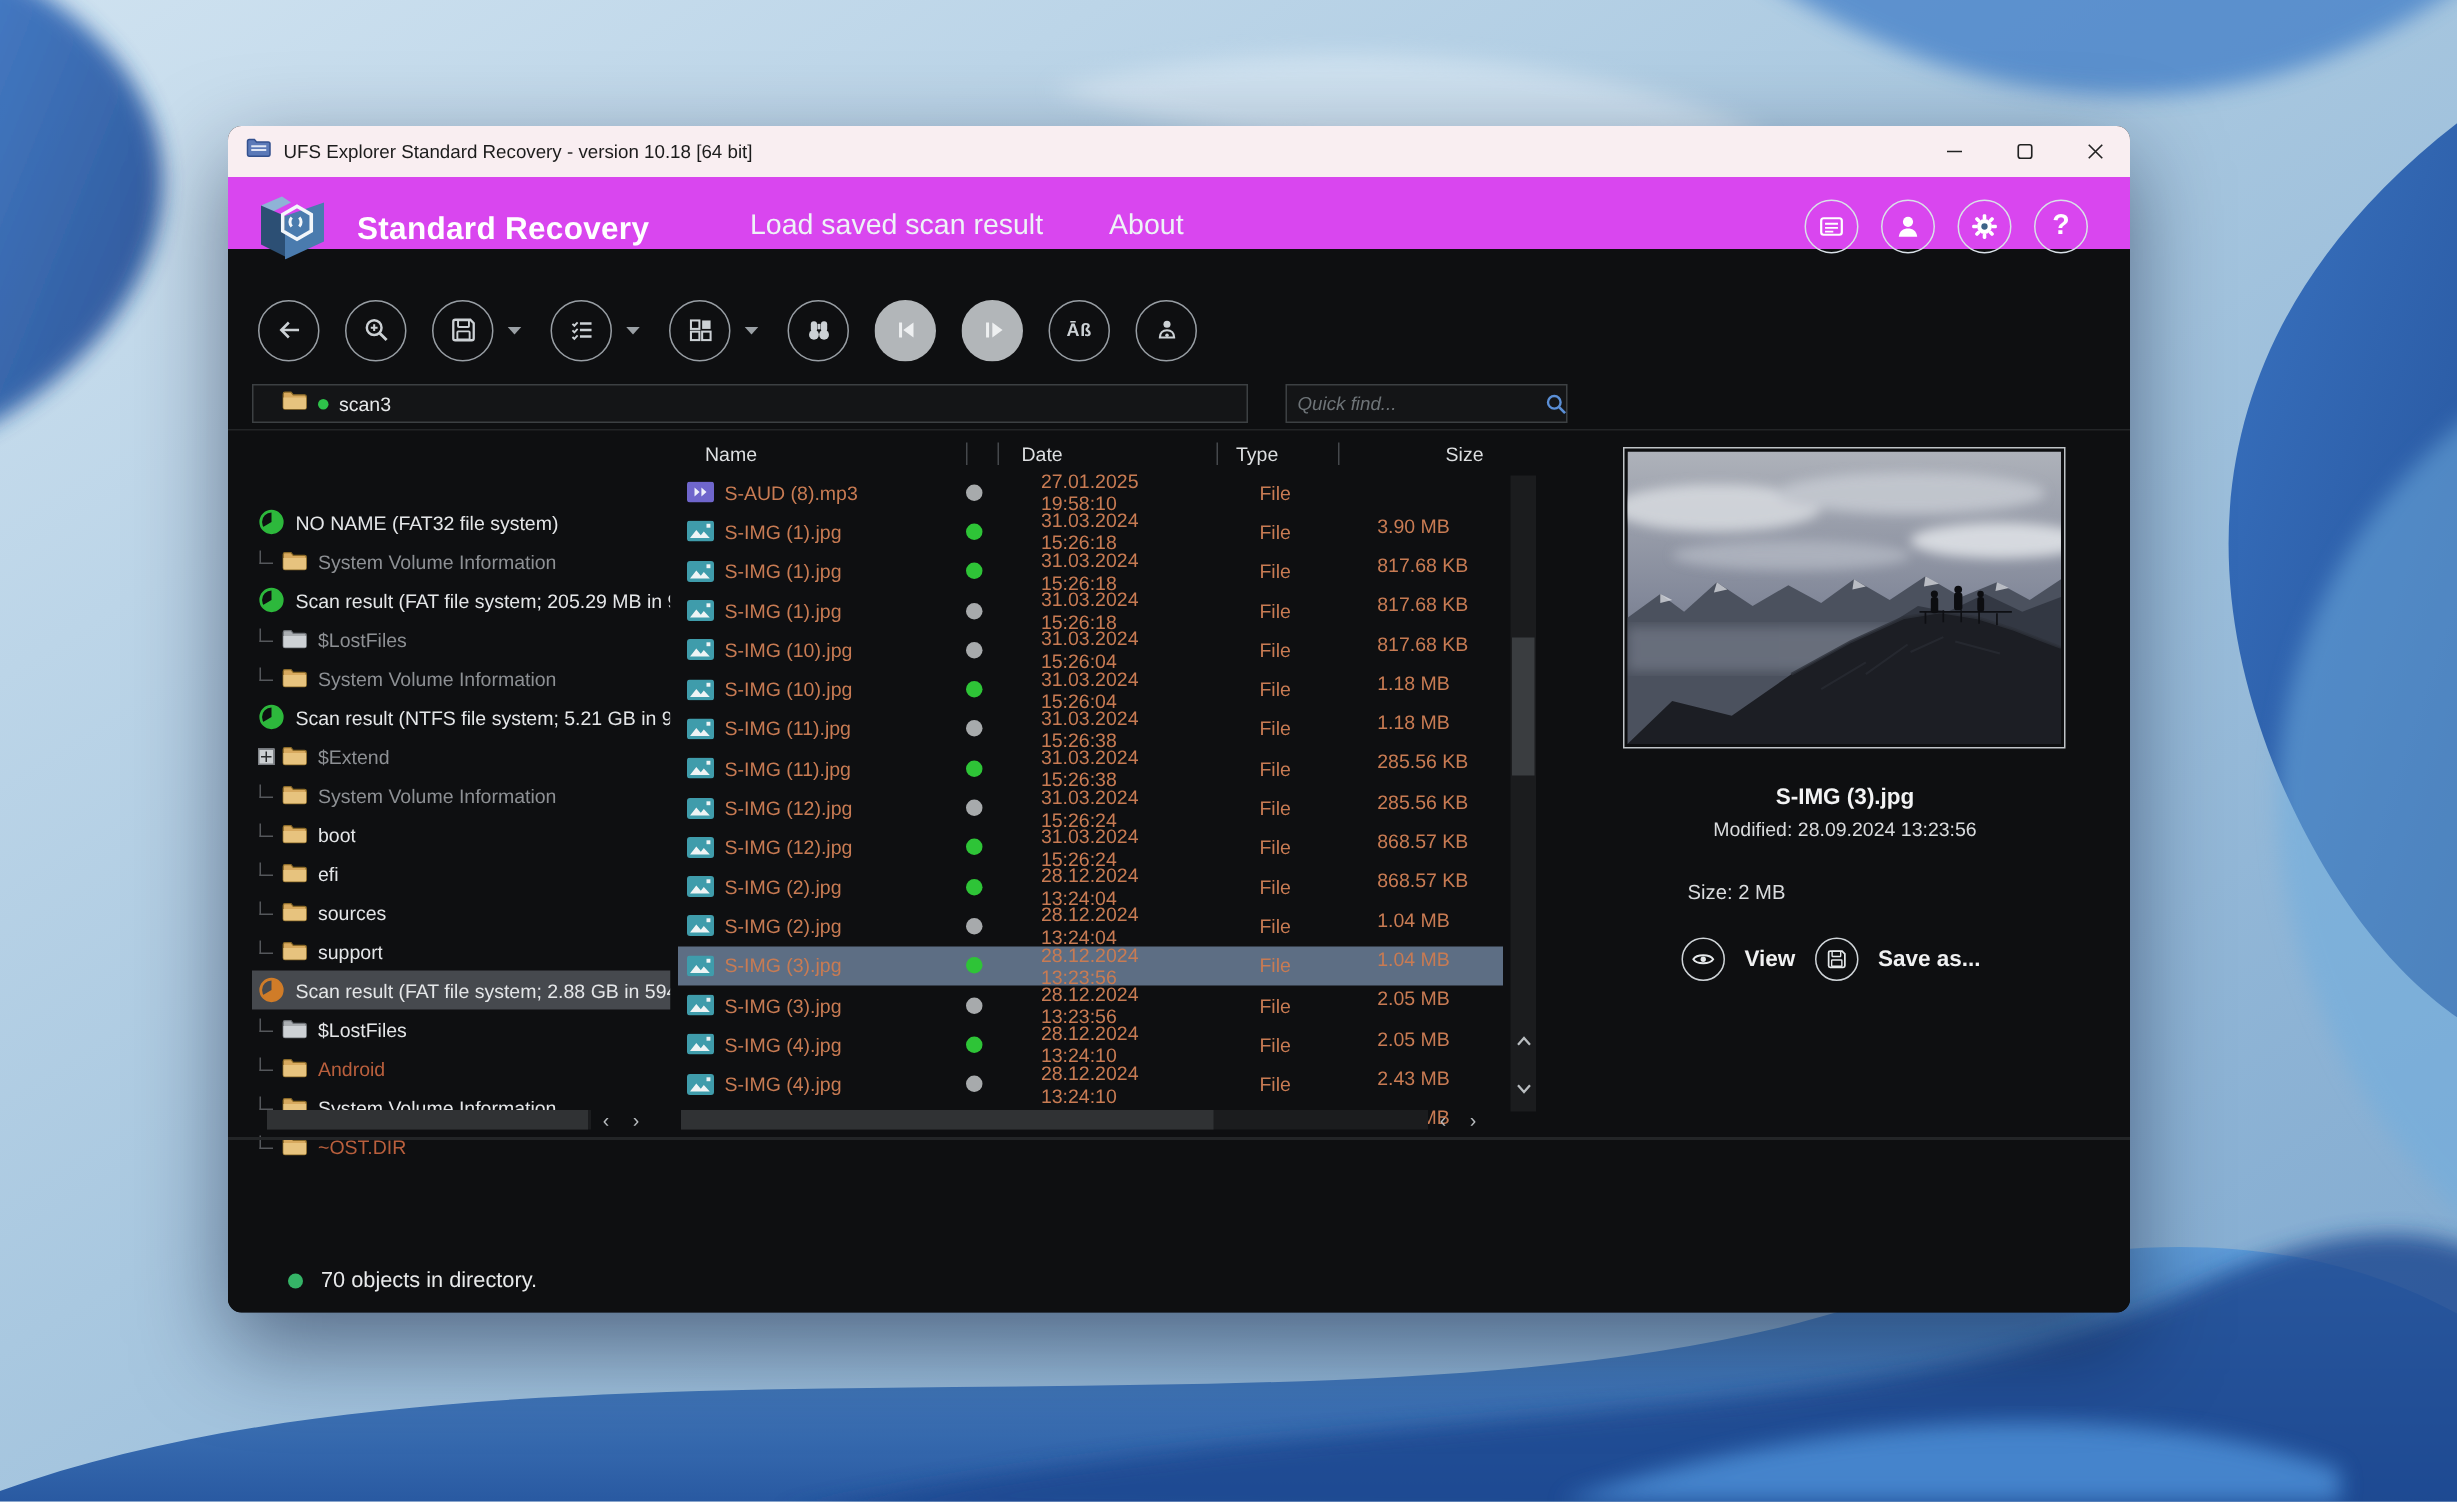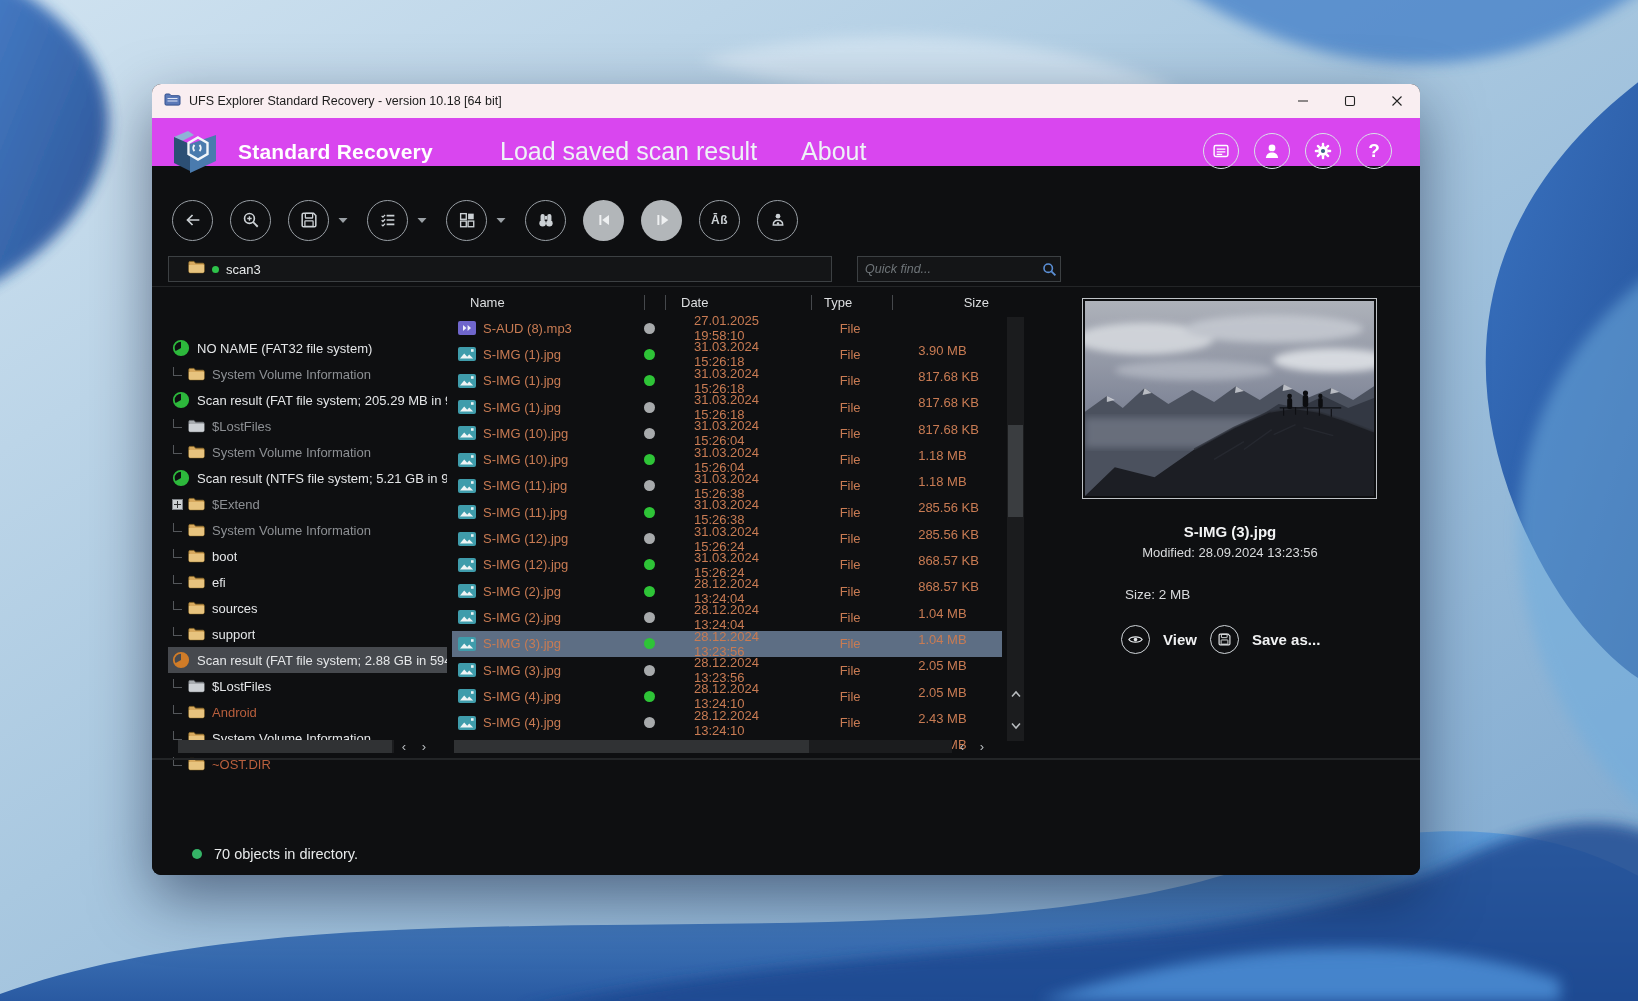--- a/index.html
+++ b/index.html
@@ -15,21 +15,21 @@
     display:flex; align-items:center; padding-left:12px; }
   .titlebar .title { font-size:12.5px; color:#1c1c1c; margin-left:8px; }
   .win-controls { position:absolute; right:0; top:0; height:34px; display:flex; }
   .win-btn { width:47px; height:34px; display:flex; align-items:center; justify-content:center; color:#222; }
 
   
   .header { position:absolute; left:0; top:34px; width:100%; height:48px; background:#d946ef; }
   .brand { position:absolute; left:18px; top:9px; display:flex; align-items:center; gap:12px; }
   .brand-name { color:#fff; font-size:21px; font-weight:bold; letter-spacing:.2px; }
   .menu { position:absolute; left:348px; top:0; height:66px; display:flex; align-items:center; gap:44px; }
-  .menu-item { color:#eef3f7; font-size:25px; cursor:default; }
+  .menu-item { color:#eef3f7; font-size:19px; cursor:default; }
   .hdr-icons { position:absolute; right:28px; top:15px; display:flex; gap:15px; }
   .hdr-icon { width:36px; height:36px; border:1.6px solid #d9e1e8; border-radius:50%;
     display:flex; align-items:center; justify-content:center; color:#fff; }
 
   
   .content { position:absolute; left:0; top:100px; width:100%; height:691px; background:#0e0f11; }
 
   
   .toolbar { position:absolute; left:20px; top:4px; height:64px; display:flex; align-items:center; gap:17px; }
   .tb-btn { width:41px; height:41px; border-radius:50%; border:1.4px solid #989ea4;
@@ -37,21 +37,21 @@
   .tb-btn.disabled { border-color:transparent; background:#b2b6b9; color:#eef0f1; }
   .tb-caret { width:12px; flex:none; margin-left:-8px; color:#9aa0a5; display:flex; align-items:center; }
   .tb-text { font-size:12px; font-weight:bold; letter-spacing:.5px; }
 
   
   .pathbar { position:absolute; left:16px; top:72px; width:1236px; height:26px; display:flex; }
   .pathbox { width:664px; height:26px; background:#141517; border:1px solid #3c4043;
     display:flex; align-items:center; gap:7px; padding-left:19px; }
   .pathbox .ptext { color:#e7e9ea; font-size:13px; }
   .dotp { width:7px; height:7px; border-radius:50%; background:#2ec24a; }
-  .quickfind { position:absolute; left:689px; width:204px; height:26px; background:#141517;
+  .quickfind { position:absolute; left:689px; width:188px; height:26px; background:#141517;
     border:1px solid #3c4043; display:flex; align-items:center; }
   .quickfind input { flex:1; background:transparent; border:none; outline:none; color:#dfe2e4;
     font-size:12.5px; padding:0 4px 0 7px; font-family:inherit; }
   .quickfind input::placeholder { color:#6e7478; font-style:italic; }
   .qf-icon { width:22px; display:flex; justify-content:center; }
 
   
   .panels { position:absolute; left:0; top:102px; width:100%; height:470px; border-top:1px solid #232527; }
   .tree { position:absolute; left:16px; top:2px; width:279px; height:450px; overflow:hidden;margin-top:46px; }
   .tree-row { height:26px; display:flex; align-items:center; padding-left:4px; white-space:nowrap; overflow:hidden; }

